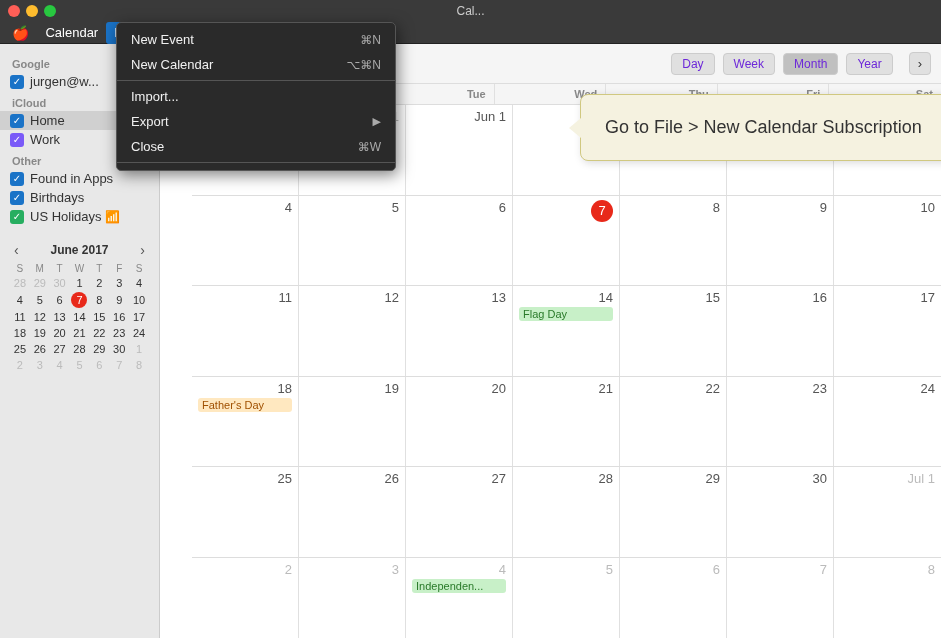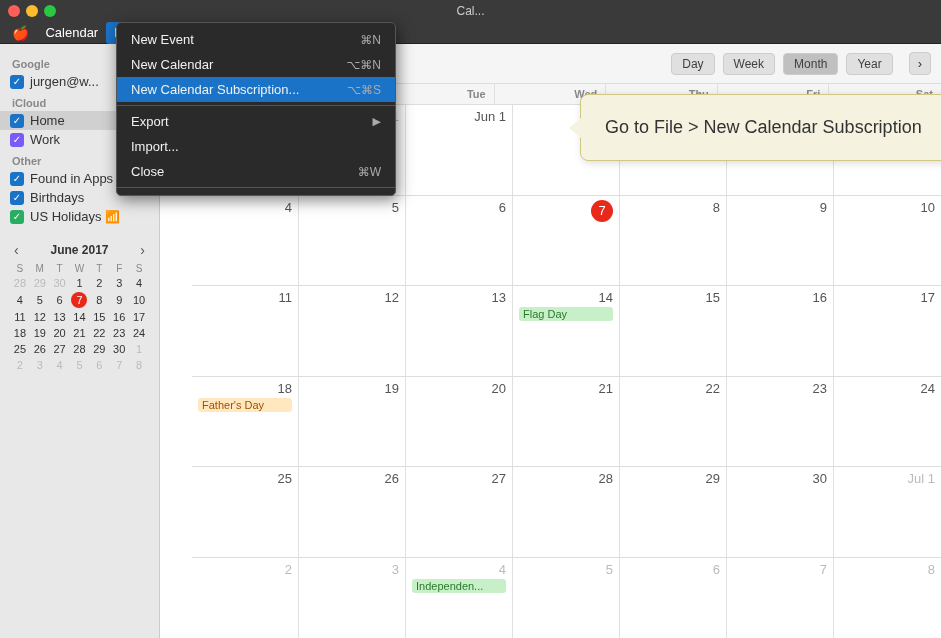--- a/index.html
+++ b/index.html
@@ -192,21 +192,21 @@
       color: #333;
     }
     .cal-title { font-size: 16px; font-weight: 600; color: #333; flex: 1; text-align: left; padding-left: 10px; }
     .cal-view-btn {
       background: #e0e0e0;
       border: 1px solid #ccc;
       border-radius: 4px;
       padding: 3px 10px;
       font-size: 12px;
       cursor: pointer;
-      color: #404040;
+      color: #6d28d9;
     }
     .cal-view-btn.active { background: #c0c0c0; }
     .cal-header-row {
       display: grid;
       grid-template-columns: repeat(7, 1fr);
       background: #f5f5f5;
       border-bottom: 1px solid #ddd;
     }
     .cal-header-cell {
       text-align: right;
@@ -668,31 +668,27 @@
 
 <div class="dropdown-menu">
   <div class="dropdown-item">
     <span class="dropdown-item-label">New Event</span>
     <span class="dropdown-shortcut">⌘N</span>
   </div>
   <div class="dropdown-item">
     <span class="dropdown-item-label">New Calendar</span>
     <span class="dropdown-shortcut">⌥⌘N</span>
   </div>
-  <div class="dropdown-item highlighted">
-    <span class="dropdown-item-label">New Calendar Subscription...</span>
-    <span class="dropdown-shortcut">⌥⌘S</span>
-  </div>
   <div class="dropdown-separator"></div>
+  <div class="dropdown-item">
+    <span class="dropdown-item-label">Import...</span>
+    <span class="dropdown-shortcut"></span>
+  </div>
   <div class="dropdown-item">
     <span class="dropdown-item-label">Export</span>
     <span class="submenu-arrow">▶</span>
   </div>
   <div class="dropdown-item">
-    <span class="dropdown-item-label">Import...</span>
-    <span class="dropdown-shortcut"></span>
-  </div>
-  <div class="dropdown-item">
     <span class="dropdown-item-label">Close</span>
     <span class="dropdown-shortcut">⌘W</span>
   </div>
   <div class="dropdown-separator"></div>
 </div>
 
 </body></html>

